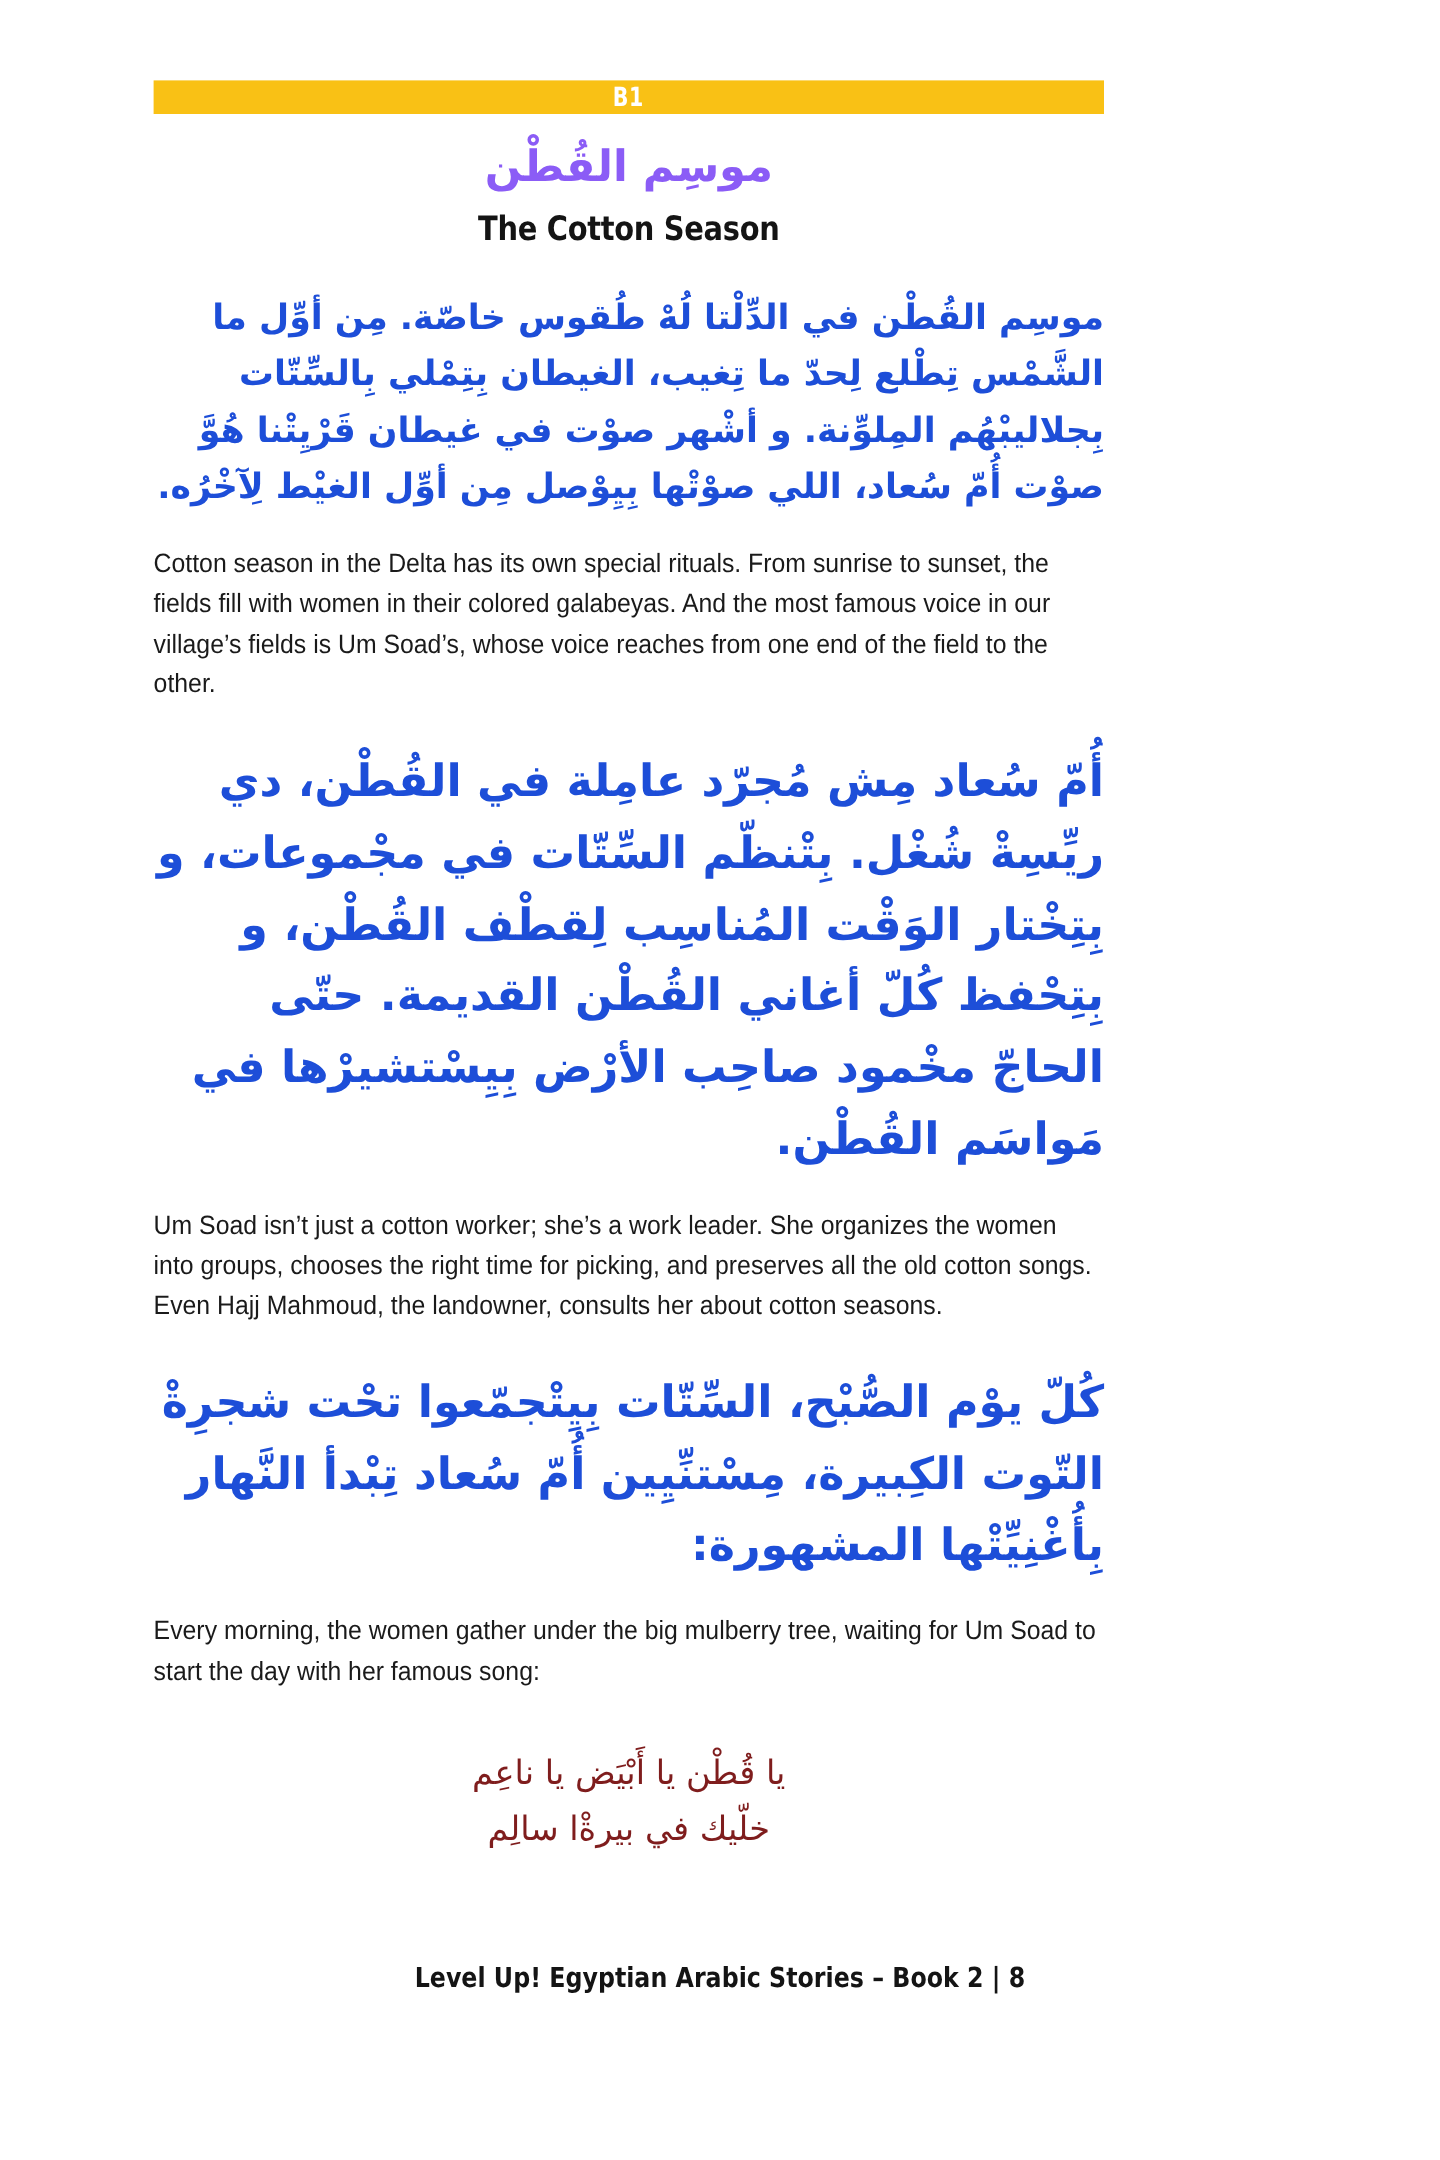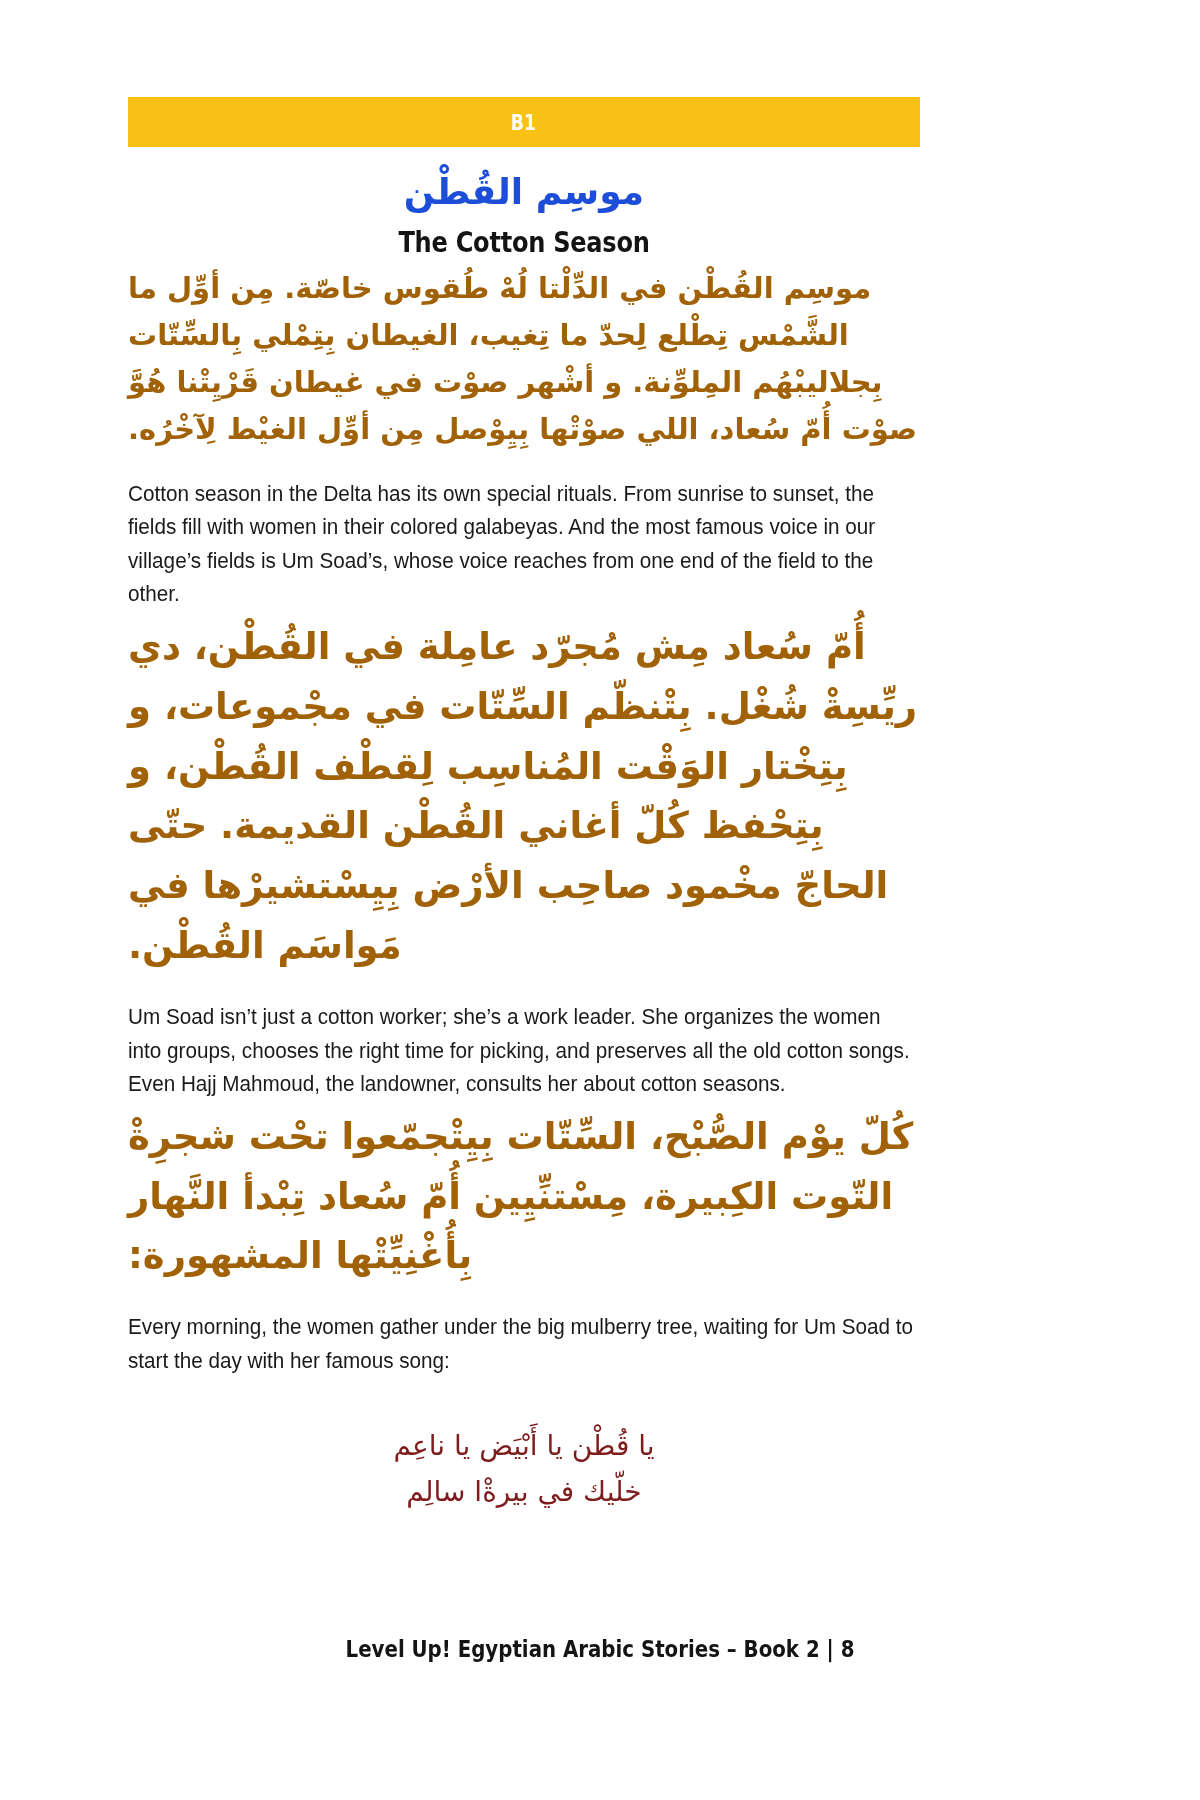--- a/index.html
+++ b/index.html
@@ -25,22 +25,22 @@
 
   .content {
     position: absolute;
     left: 128px;
     top: 0;
     width: 792px;
   }
 
   
   .level-band {
-    margin-top: 97px;
-    height: 50px;
+    margin-top: 67px;
+    height: 28px;
     background: #F9C115;
     display: flex;
     align-items: center;
     justify-content: center;
   }
   .level-band-label {
     color: #ffffff;
     font-family: "DejaVu Sans", sans-serif;
     font-weight: bold;
     font-size: 22px;
@@ -51,43 +51,43 @@
 
   
   .title-ar {
     margin-top: 22px;
     text-align: center;
     direction: rtl;
     font-family: "DejaVu Sans", sans-serif;
     font-weight: bold;
     font-size: 36px;
     line-height: 1.25;
-    color: #1d4ed8;
+    color: #8b5cf6;
   }
   .title-en {
     margin-top: 12px;
     text-align: center;
     font-family: "DejaVu Sans", sans-serif;
     font-weight: bold;
     font-size: 28px;
     letter-spacing: -0.3px;
     transform: scaleX(0.86);
     color: #141414;
   }
 
   
   .ar-block {
     direction: rtl;
-    text-align: left;
+    text-align: right;
     font-family: "DejaVu Sans", sans-serif;
     font-weight: bold;
     font-size: 29px;
     line-height: 1.62;
-    color: #a16207;
-    margin-top: 6px;
+    color: #1d4ed8;
+    margin-top: 34px;
   }
   .ar-block.tight { font-size: 37px; }
 
   
   .en-block {
     direction: ltr;
     text-align: left;
     font-family: "Liberation Sans", sans-serif;
     font-size: 22px;
     line-height: 1.52;

